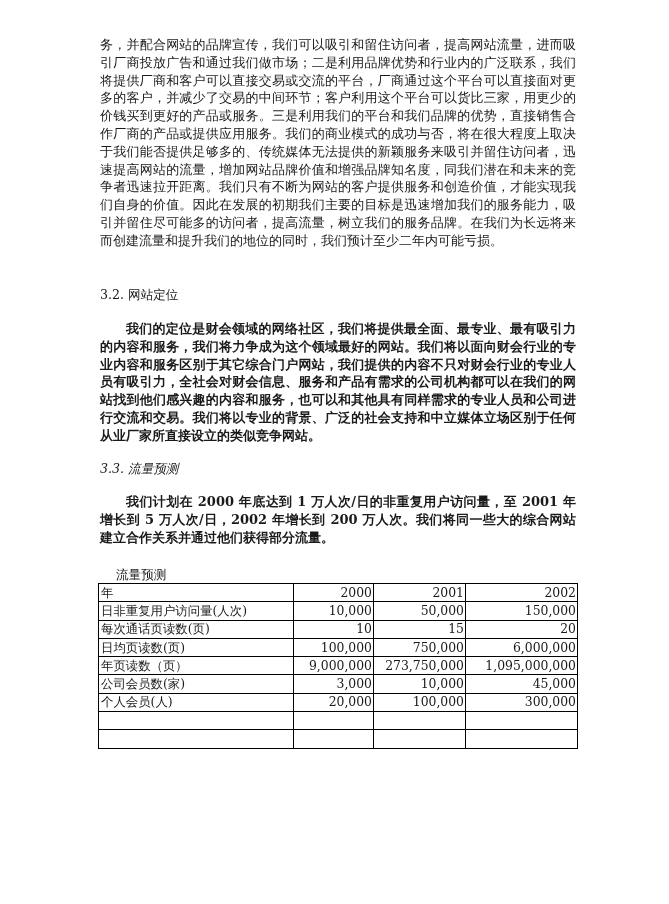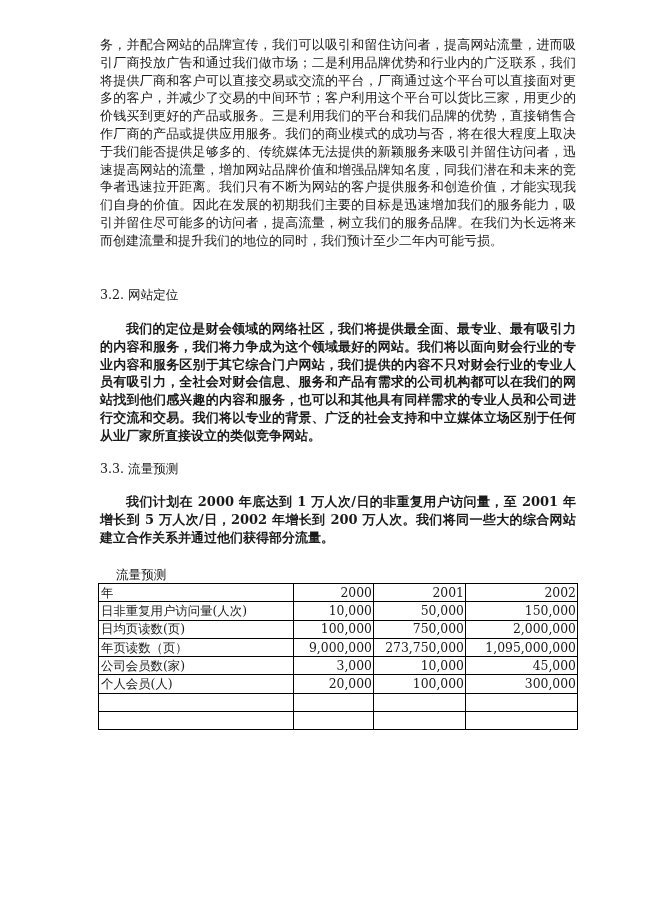--- a/index.html
+++ b/index.html
@@ -43,44 +43,50 @@
 </head>
 <body>
 
 <div class="page">
 
   <p class="para" style="top:36px;">务，并配合网站的品牌宣传，我们可以吸引和留住访问者，提高网站流量，进而吸引厂商投放广告和通过我们做市场；二是利用品牌优势和行业内的广泛联系，我们将提供厂商和客户可以直接交易或交流的平台，厂商通过这个平台可以直接面对更多的客户，并减少了交易的中间环节；客户利用这个平台可以货比三家，用更少的价钱买到更好的产品或服务。三是利用我们的平台和我们品牌的优势，直接销售合作厂商的产品或提供应用服务。我们的商业模式的成功与否，将在很大程度上取决于我们能否提供足够多的、传统媒体无法提供的新颖服务来吸引并留住访问者，迅速提高网站的流量，增加网站品牌价值和增强品牌知名度，同我们潜在和未来的竞争者迅速拉开距离。我们只有不断为网站的客户提供服务和创造价值，才能实现我们自身的价值。因此在发展的初期我们主要的目标是迅速增加我们的服务能力，吸引并留住尽可能多的访问者，提高流量，树立我们的服务品牌。在我们为长远将来而创建流量和提升我们的地位的同时，我们预计至少二年内可能亏损。</p>
 
   <p class="heading" style="top:286px;">3.2. 网站定位</p>
   <p class="para indent" style="top:320px;">我们的定位是财会领域的网络社区，我们将提供最全面、最专业、最有吸引力的内容和服务，我们将力争成为这个领域最好的网站。我们将以面向财会行业的专业内容和服务区别于其它综合门户网站，我们提供的内容不只对财会行业的专业人员有吸引力，全社会对财会信息、服务和产品有需求的公司机构都可以在我们的网站找到他们感兴趣的内容和服务，也可以和其他具有同样需求的专业人员和公司进行交流和交易。我们将以专业的背景、广泛的社会支持和中立媒体立场区别于任何从业厂家所直接设立的类似竞争网站。</p>
 
-  <p class="heading" style="top:460px;">3.3. 流量预测</p>
+  <p class="heading" style="top:460px;font-style:italic;">3.3. 流量预测</p>
   <p class="para indent" style="top:493px;">我们计划在 2000 年底达到 1 万人次/日的非重复用户访问量，至 2001 年增长到 5 万人次/日，2002 年增长到 200 万人次。我们将同一些大的综合网站建立合作关系并通过他们获得部分流量。</p>
 
   <p class="caption">流量预测</p>
 
   <table class="forecast">
     <tbody id="forecast-body">
         <tr>
           <td class="label">年</td>
           <td class="c1">2000</td>
           <td class="c2">2001</td>
           <td class="c3">2002</td>
         </tr>
         <tr>
           <td class="label">日非重复用户访问量(人次)</td>
           <td class="c1">10,000</td>
           <td class="c2">50,000</td>
           <td class="c3">150,000</td>
         </tr>
         <tr>
+          <td class="label">每次通话页读数(页)</td>
+          <td class="c1">10</td>
+          <td class="c2">15</td>
+          <td class="c3">20</td>
+        </tr>
+        <tr>
           <td class="label">日均页读数(页)</td>
           <td class="c1">100,000</td>
           <td class="c2">750,000</td>
-          <td class="c3">2,000,000</td>
+          <td class="c3">6,000,000</td>
         </tr>
         <tr>
           <td class="label">年页读数（页）</td>
           <td class="c1">9,000,000</td>
           <td class="c2">273,750,000</td>
           <td class="c3">1,095,000,000</td>
         </tr>
         <tr>
           <td class="label">公司会员数(家)</td>
           <td class="c1">3,000</td>

